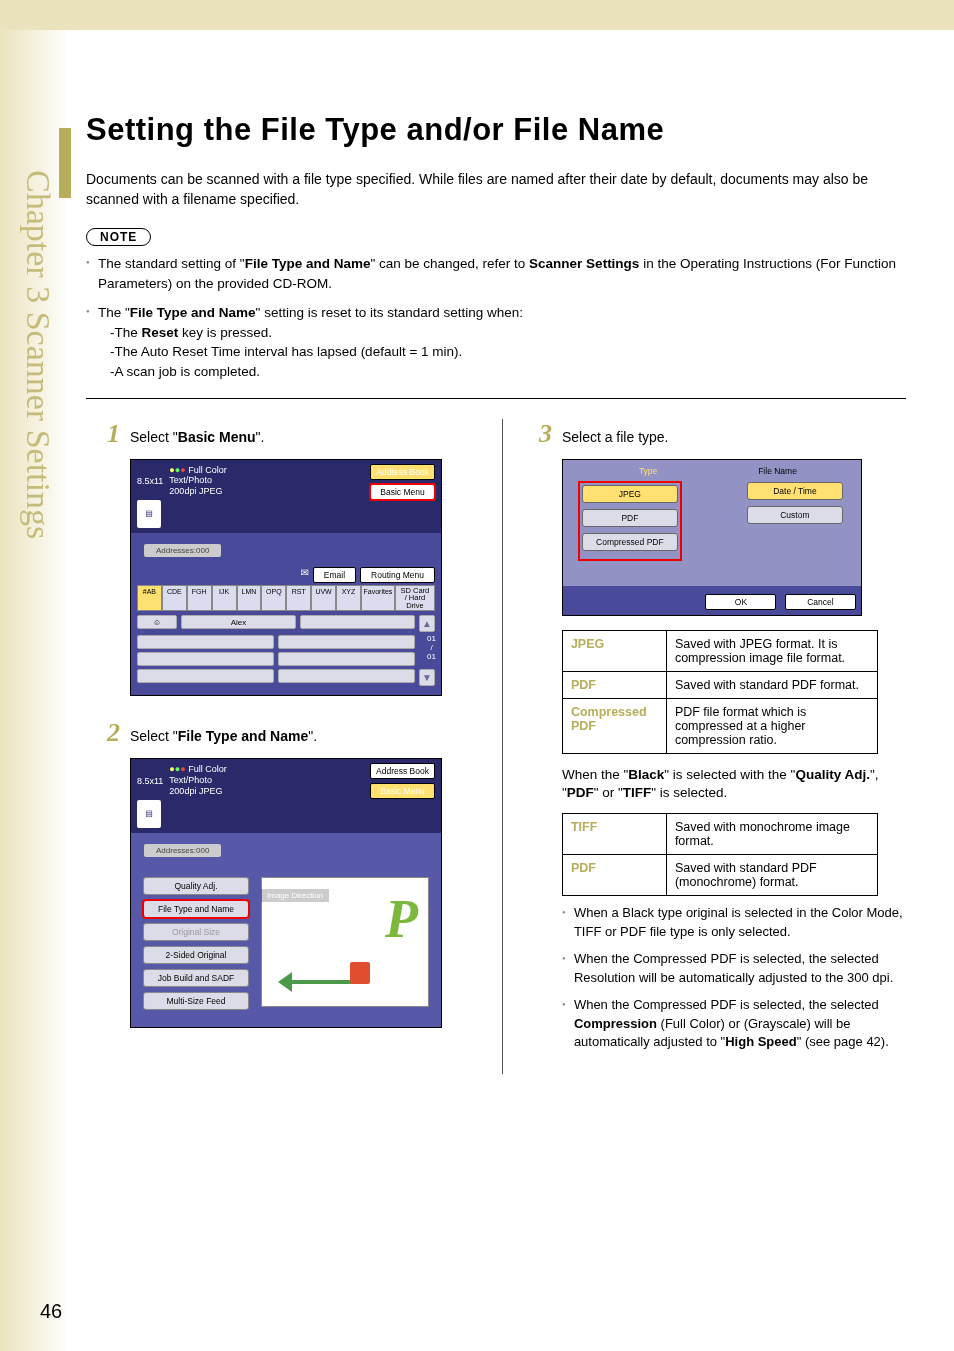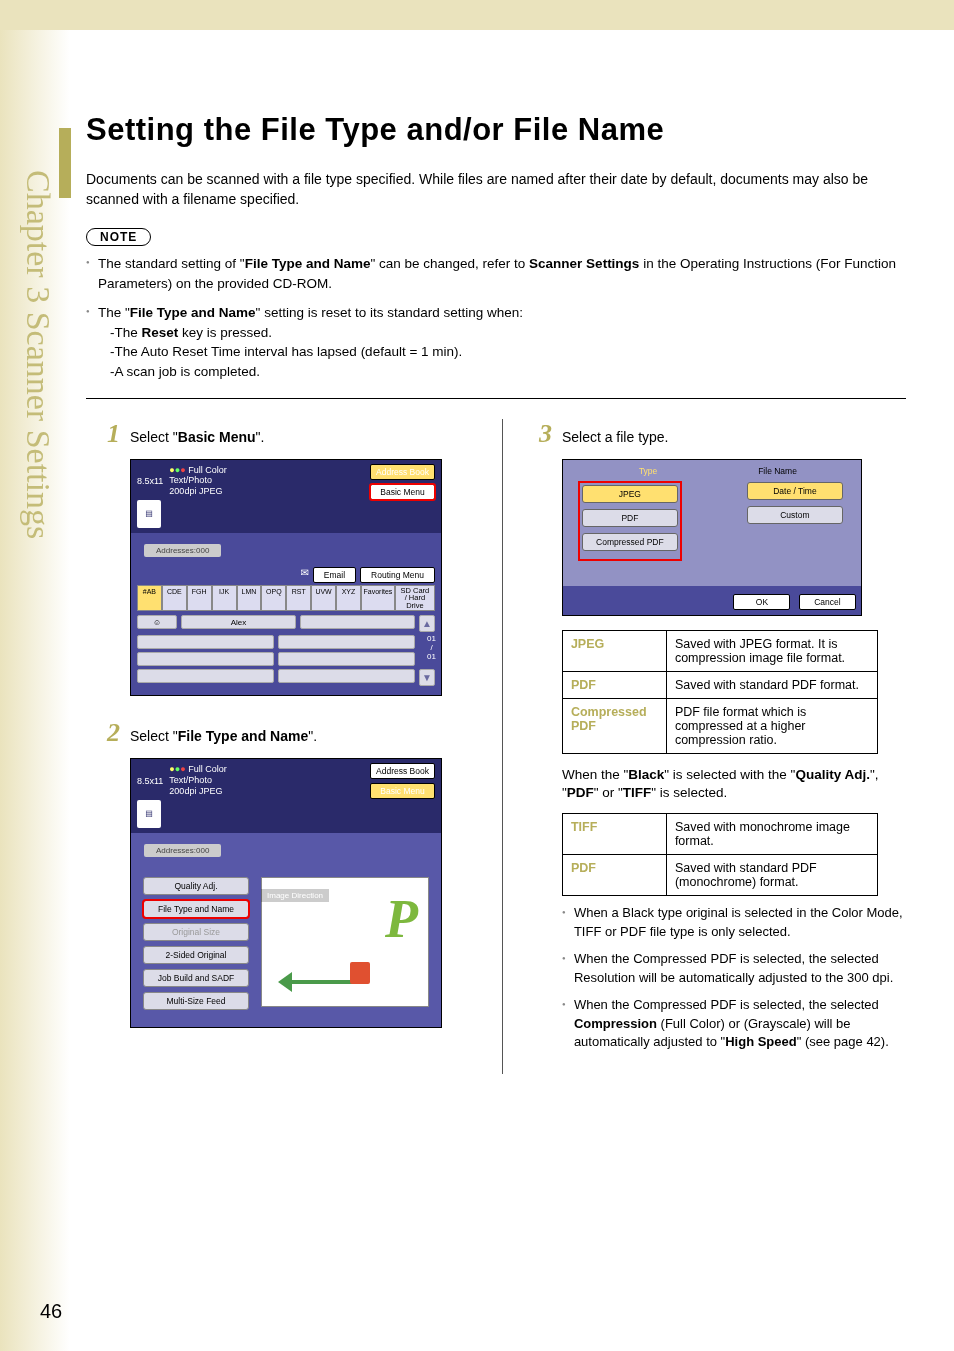--- a/index.html
+++ b/index.html
@@ -78,21 +78,21 @@
   .ss3-body { background: #9292c4; padding: 10px 12px 24px 12px; position: relative; min-height: 126px; }
   .ss3 .col-label { font-size: 8.5px; position: absolute; top: 6px; }
   .type-col { left: 56px; color: #ffe070; margin-left: 20px; }
   .name-col { right: 64px; color: #000; }
   .type-btn { width: 96px; padding: 3px 0; font-size: 8.5px; border: 1px solid #666; border-radius: 3px; text-align: center; margin-bottom: 6px; }
   .ss3-left { position: absolute; left: 16px; top: 22px; }
   .ss3-right { position: absolute; right: 18px; top: 22px; }
   .type-btn.yel { background: #ffe070; }
   .type-btn.gr  { background: #dcdce8; }
   .ss3-footer { background: #4a4a9a; padding: 5px; text-align: right; }
-  .ss3-footer .btn { width: 57px; margin-left: 4px; }
+  .ss3-footer .btn { width: 71px; margin-left: 4px; }
   table.desc { border-collapse: collapse; width: 316px; margin: 14px 0 0 44px; font-size: 12.5px; }
   table.desc td { border: 1px solid #000; padding: 6px 8px; vertical-align: top; }
   table.desc td.k { font-weight: bold; color: #b6ae5a; width: 104px; }
   .section-note { font-size: 13.5px; line-height: 1.4; margin: 12px 0 0 44px; }
   .bul-list { margin: 4px 0 0 44px; font-size: 13px; line-height: 1.45; }
   .bul-item { position: relative; padding-left: 12px; margin-top: 8px; }
   .bul-item::before { content: "●"; position: absolute; left: 0; top: 4px; font-size: 6px; color: #888; }
   .txt-small { font-size: 9px; color: #fff; }
   .email-row { position: absolute; right: 6px; top: 34px; display: flex; gap: 4px; }
   .email-row .btn { padding: 2px 10px; }

